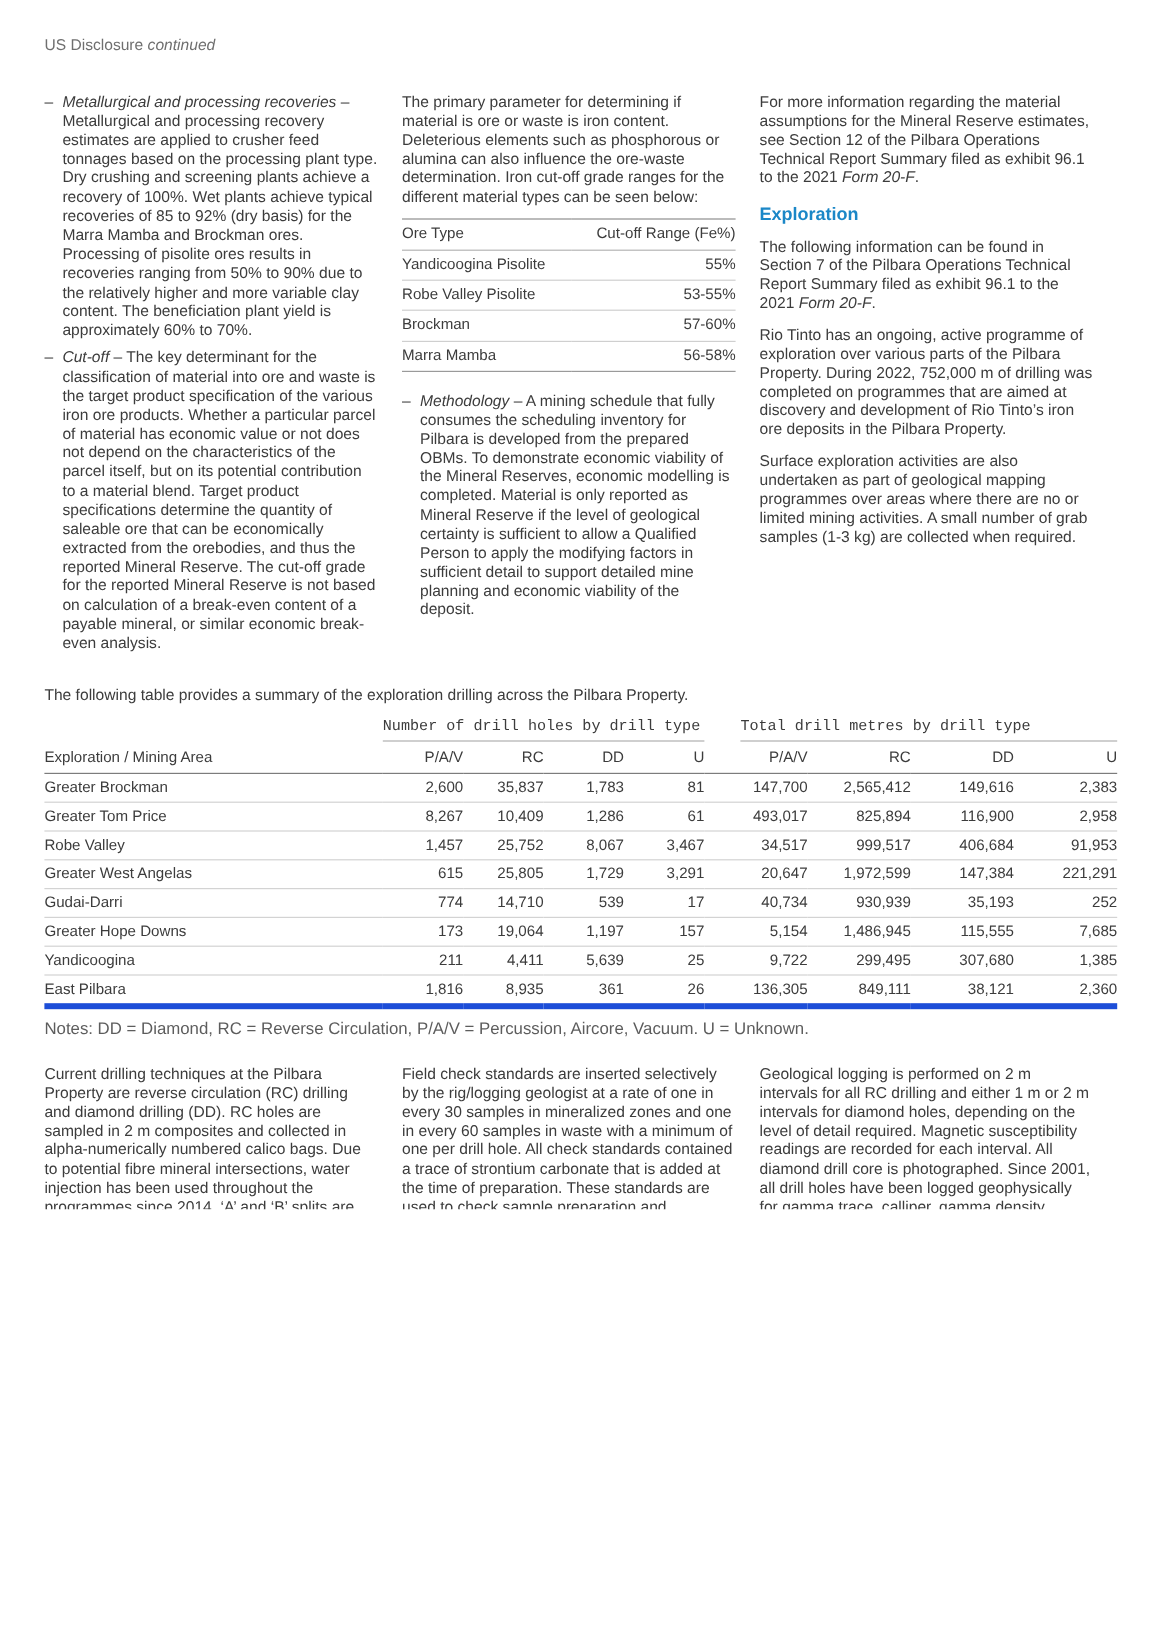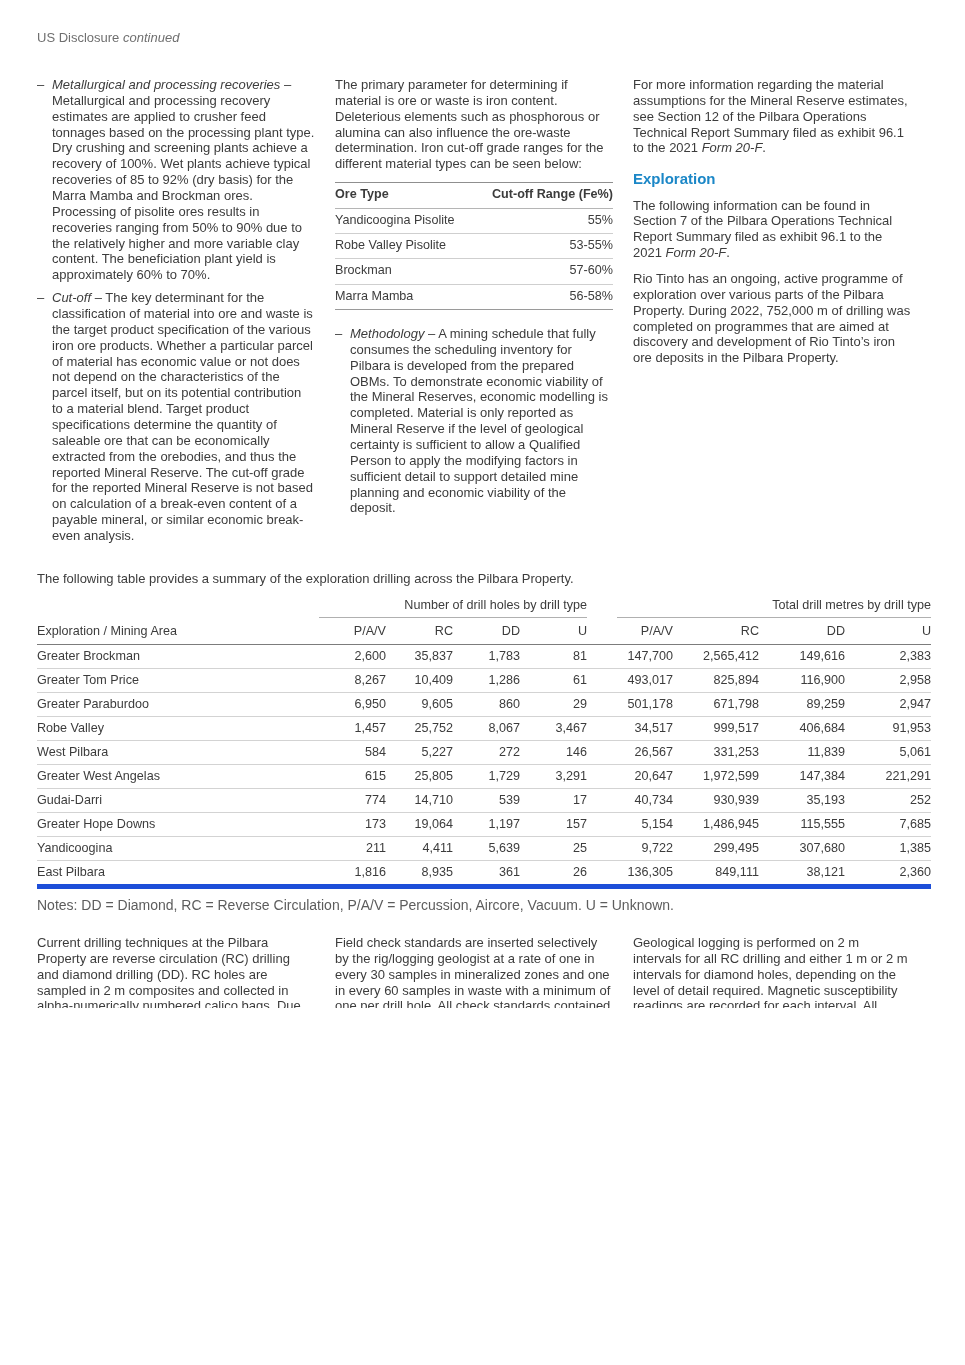--- a/index.html
+++ b/index.html
@@ -21,38 +21,38 @@
 
   .bullet { display:flex; margin:0 0 7px 0; }
   .bmark { flex:0 0 15px; width:15px; }
   .btext { flex:1; }
 
   .para { margin:0 0 10px 0; }
 
   
   .ore-table { width:100%; border-collapse:collapse; font-size:12.6px; margin:10px 0 16px 0; color:#3c3c3c; }
   .ore-table th {
-    font-weight:700; text-align:left; padding:4px 0 5px 0;
+    font-weight:400; text-align:left; padding:4px 0 5px 0;
     border-top:1px solid #8f8f8f; border-bottom:1px solid #b5b5b5;
   }
   .ore-table th.r, .ore-table td.r { text-align:right; }
   .ore-table td { padding:4px 0 5px 0; border-bottom:1px solid #cfcfcf;margin-top:18px; }
   .ore-table tbody tr:last-child td { border-bottom:1px solid #9a9a9a; }
 
   .exploration-h { color:#1b87c7; font-size:15px; font-weight:700; margin:14px 0 9px 0; }
 
   .top-cols { min-height:476px; }
 
   .table-intro { font-size:13px; margin:18px 0 12px 0; }
 
   
   .drill { width:100%; border-collapse:collapse; font-size:12.6px; color:#3c3c3c; }
   .drill th { font-weight:400; }
   .grp-row th { padding:0; }
-  .grp-inner { text-align:right; padding-bottom:5px; border-bottom:1px solid #b0b0b0; }
+  .grp-inner { text-align:left; padding-bottom:5px; border-bottom:1px solid #b0b0b0;font-family:Liberation Mono, monospace; }
   .grp-inner.grp2 { margin-left:30px; }
   .sub-row th { text-align:right; padding:6px 0 6px 8px; border-bottom:1px solid #7c7c7c; }
   .sub-row th.area-h { text-align:left; padding-left:0; }
   .drill td { padding:4px 0 5px 8px; border-bottom:1px solid #d3d3d3; }
   .drill td.num { text-align:right; }
   .drill td.area { padding-left:0; }
   .drill tbody tr:last-child td { border-bottom:5px solid #1d4ed8; }
 
   .notes { font-size:14px; color:#5d5d5d; margin:8px 0 22px 0; }
 
@@ -116,20 +116,21 @@
         <span class="bmark">–</span>
         <div class="btext"><span style="font-style: italic;">Methodology</span><span> – A mining schedule that fully consumes the scheduling inventory for Pilbara is developed from the prepared OBMs. To demonstrate economic viability of the Mineral Reserves, economic modelling is completed. Material is only reported as Mineral Reserve if the level of geological certainty is sufficient to allow a Qualified Person to apply the modifying factors in sufficient detail to support detailed mine planning and economic viability of the deposit.</span></div>
       </div>
     </div>
 
     <div class="col">
       <p class="para"><span>For more information regarding the material assumptions for the Mineral Reserve estimates, see Section 12 of the Pilbara Operations Technical Report Summary filed as exhibit 96.1 to the 2021 </span><span style="font-style: italic;">Form 20-F</span><span>.</span></p>
       <div class="exploration-h">Exploration</div>
       <p class="para"><span>The following information can be found in Section 7 of the Pilbara Operations Technical Report Summary filed as exhibit 96.1 to the 2021 </span><span style="font-style: italic;">Form 20-F</span><span>.</span></p>
       <p class="para">Rio Tinto has an ongoing, active programme of exploration over various parts of the Pilbara Property. During 2022, 752,000 m of drilling was completed on programmes that are aimed at discovery and development of Rio Tinto’s iron ore deposits in the Pilbara Property.</p>
+      <p class="para">Surface exploration activities are also undertaken as part of geological mapping programmes over areas where there are no or limited mining activities. A small number of grab samples (1-3 kg) are collected when required.</p>
     </div>
 
   </div>
 
   <div class="table-intro">The following table provides a summary of the exploration drilling across the Pilbara Property.</div>
 
   <table class="drill">
     <colgroup>
       <col style="width:282px">
       <col style="width:67px">
@@ -180,53 +181,31 @@
           <td class="num">8,267</td>
           <td class="num">10,409</td>
           <td class="num">1,286</td>
           <td class="num">61</td>
           <td class="num">493,017</td>
           <td class="num">825,894</td>
           <td class="num">116,900</td>
           <td class="num">2,958</td>
         </tr>
         <tr>
-          <td class="area">Greater Paraburdoo</td>
-          <td class="num">6,950</td>
-          <td class="num">9,605</td>
-          <td class="num">860</td>
-          <td class="num">29</td>
-          <td class="num">501,178</td>
-          <td class="num">671,798</td>
-          <td class="num">89,259</td>
-          <td class="num">2,947</td>
-        </tr>
-        <tr>
           <td class="area">Robe Valley</td>
           <td class="num">1,457</td>
           <td class="num">25,752</td>
           <td class="num">8,067</td>
           <td class="num">3,467</td>
           <td class="num">34,517</td>
           <td class="num">999,517</td>
           <td class="num">406,684</td>
           <td class="num">91,953</td>
         </tr>
         <tr>
-          <td class="area">West Pilbara</td>
-          <td class="num">584</td>
-          <td class="num">5,227</td>
-          <td class="num">272</td>
-          <td class="num">146</td>
-          <td class="num">26,567</td>
-          <td class="num">331,253</td>
-          <td class="num">11,839</td>
-          <td class="num">5,061</td>
-        </tr>
-        <tr>
           <td class="area">Greater West Angelas</td>
           <td class="num">615</td>
           <td class="num">25,805</td>
           <td class="num">1,729</td>
           <td class="num">3,291</td>
           <td class="num">20,647</td>
           <td class="num">1,972,599</td>
           <td class="num">147,384</td>
           <td class="num">221,291</td>
         </tr>

